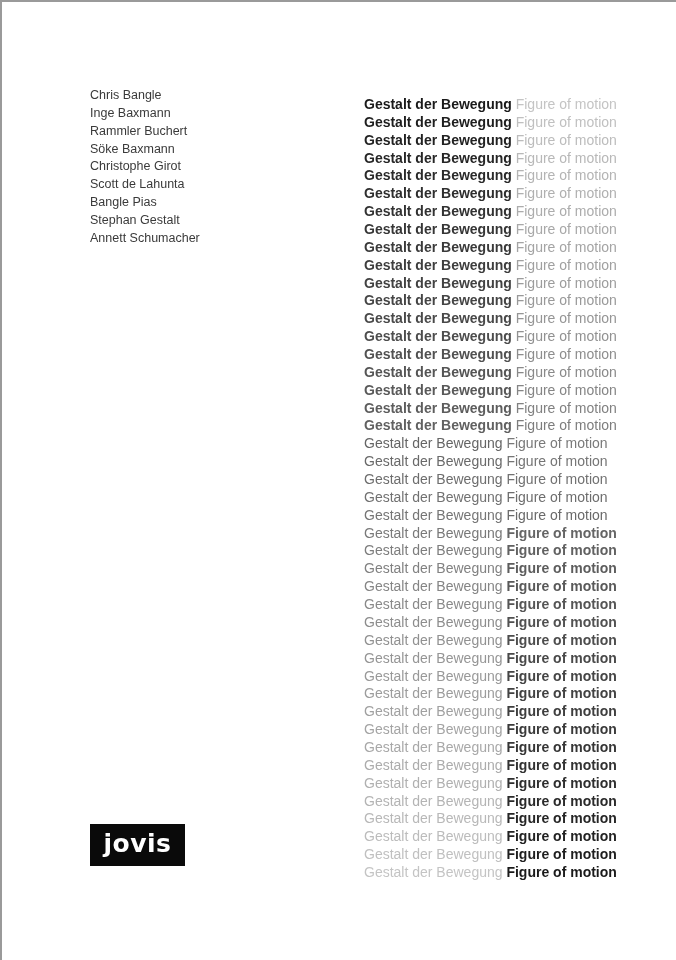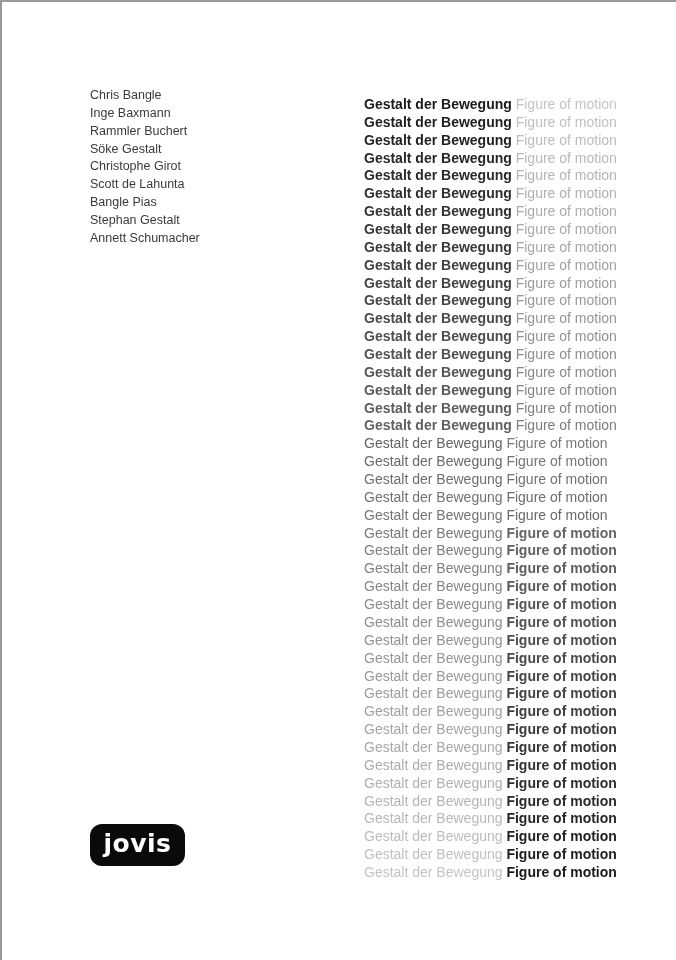--- a/index.html
+++ b/index.html
@@ -10,34 +10,34 @@
             border-top: 2px solid #9a9a9a; border-left: 2px solid #9a9a9a; }
     .authors { position: absolute; left: 88px; top: 85px; font-size: 12.5px;
                line-height: 17.86px; color: #3a3a3a; }
     .author { display: block; white-space: nowrap; }
     .editor-block { margin-top: 17.86px; }
     .titles { position: absolute; left: 334px; top: 94px; font-size: 14px;
               line-height: 17.86px; white-space: nowrap; margin-left: 28px; }
     .title-row { display: block; height: 17.86px; }
     .title-de, .title-en { display: inline; }
     .logo { position: absolute; left: 88px; top: 822px; width: 95px; height: 42px;
-            background: #0a0a0a; display: flex; align-items: center; justify-content: center; border-radius: 12px; }
+            background: #0a0a0a; display: flex; align-items: center; justify-content: center; }
     .logo-text { color: #ffffff; font-weight: bold; font-size: 25px; letter-spacing: 0.5px;
                  font-family: "DejaVu Sans", "Liberation Sans", sans-serif; margin-top: -3px; }
   </style>
 </head>
 <body>
 
 <div class="page">
 
   <div class="authors">
     <span class="author">Chris Bangle</span>
     <span class="author">Inge Baxmann</span>
     <span class="author">Rammler Buchert</span>
-    <span class="author">Söke Gestalt</span>
+    <span class="author">Söke Baxmann</span>
     <span class="author">Christophe Girot</span>
     <span class="author">Scott de Lahunta</span>
     <span class="author">Bangle Pias</span>
     <span class="author">Stephan Gestalt</span>
     <span class="author">Annett Schumacher</span>
   </div>
 
   <div class="titles" id="titles">
       <div class="title-row"><span class="title-de" style="color: rgb(26, 26, 26); font-weight: bold;">Gestalt der Bewegung</span> <span class="title-en" style="color: rgb(196, 196, 196); font-weight: normal;">Figure of motion</span></div>
       <div class="title-row"><span class="title-de" style="color: rgb(30, 30, 30); font-weight: bold;">Gestalt der Bewegung</span> <span class="title-en" style="color: rgb(192, 192, 192); font-weight: normal;">Figure of motion</span></div>

